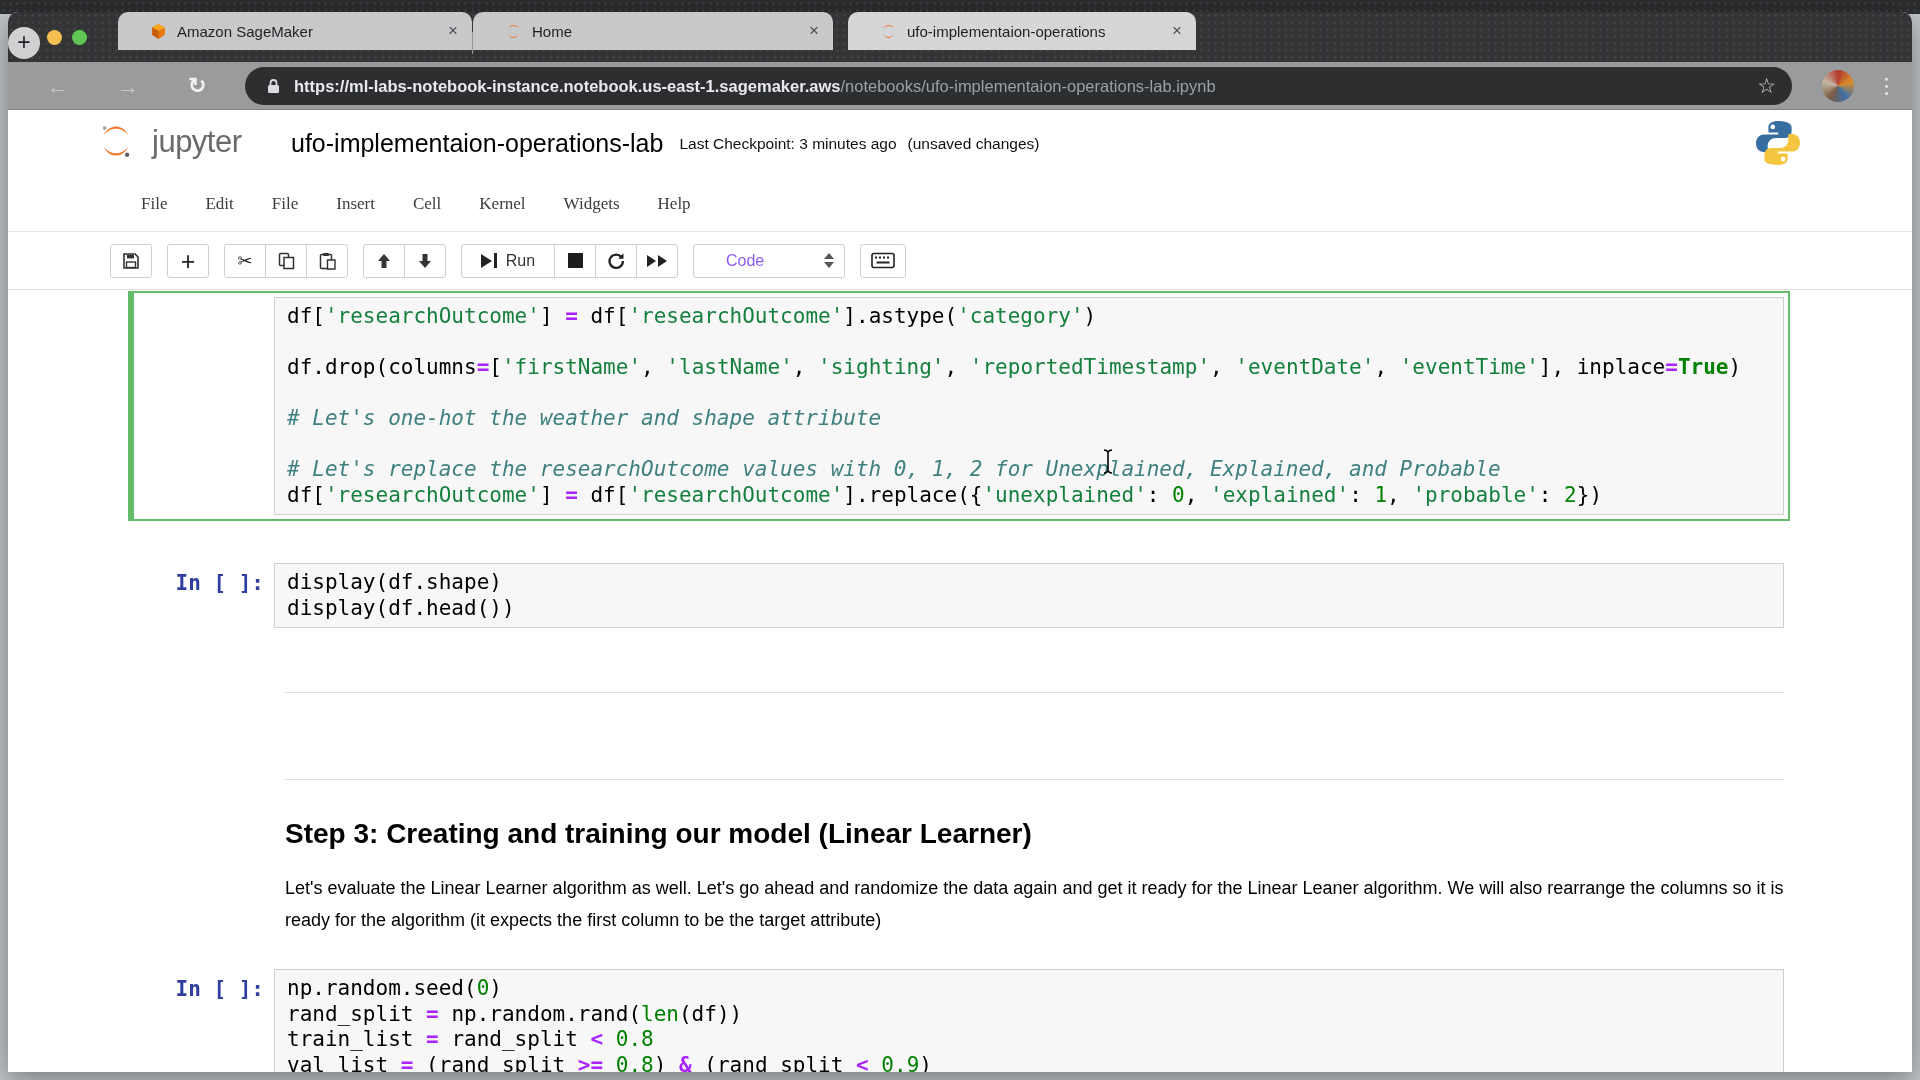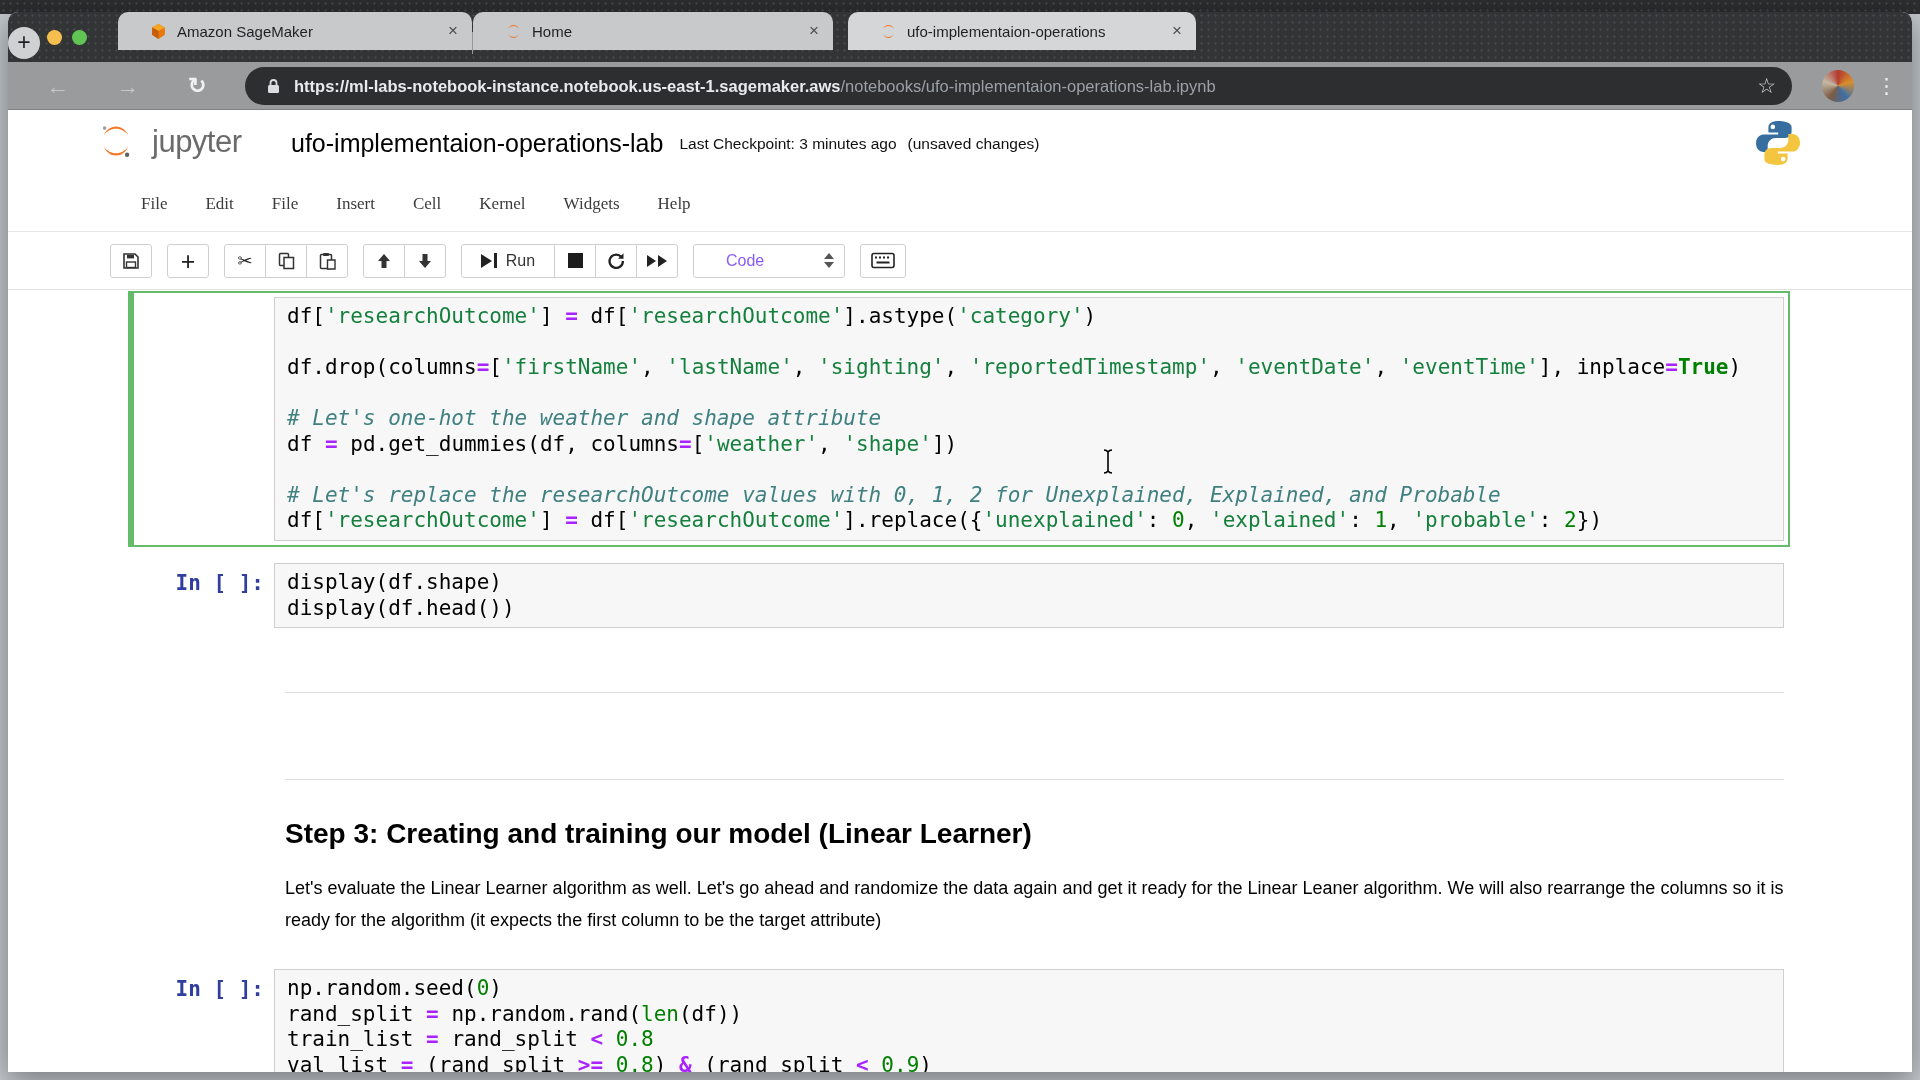--- a/index.html
+++ b/index.html
@@ -316,21 +316,20 @@
     </div>
 
     <div class="cell selected" style="top:181px">
       <div class="prompt"></div>
       <div class="input-area">
           <div class="cm-line"><span class="tk-p">df[</span><span class="tk-s">'researchOutcome'</span><span class="tk-p">] </span><span class="tk-o">=</span><span class="tk-p"> df[</span><span class="tk-s">'researchOutcome'</span><span class="tk-p">].astype(</span><span class="tk-s">'category'</span><span class="tk-p">)</span></div>
           <div class="cm-line">&nbsp;</div>
           <div class="cm-line"><span class="tk-p">df.drop(columns</span><span class="tk-o">=</span><span class="tk-p">[</span><span class="tk-s">'firstName'</span><span class="tk-p">, </span><span class="tk-s">'lastName'</span><span class="tk-p">, </span><span class="tk-s">'sighting'</span><span class="tk-p">, </span><span class="tk-s">'reportedTimestamp'</span><span class="tk-p">, </span><span class="tk-s">'eventDate'</span><span class="tk-p">, </span><span class="tk-s">'eventTime'</span><span class="tk-p">], inplace</span><span class="tk-o">=</span><span class="tk-k">True</span><span class="tk-p">)</span></div>
           <div class="cm-line">&nbsp;</div>
           <div class="cm-line"><span class="tk-c"># Let's one-hot the weather and shape attribute</span></div>
-          <div class="cm-line"><span class="tk-p">df </span><span class="tk-o">=</span><span class="tk-p"> pd.get_dummies(df, columns</span><span class="tk-o">=</span><span class="tk-p">[</span><span class="tk-s">'weather'</span><span class="tk-p">, </span><span class="tk-s">'shape'</span><span class="tk-p">])</span></div>
           <div class="cm-line">&nbsp;</div>
           <div class="cm-line"><span class="tk-c"># Let's replace the researchOutcome values with 0, 1, 2 for Unexplained, Explained, and Probable</span></div>
           <div class="cm-line"><span class="tk-p">df[</span><span class="tk-s">'researchOutcome'</span><span class="tk-p">] </span><span class="tk-o">=</span><span class="tk-p"> df[</span><span class="tk-s">'researchOutcome'</span><span class="tk-p">].replace({</span><span class="tk-s">'unexplained'</span><span class="tk-p">: </span><span class="tk-n">0</span><span class="tk-p">, </span><span class="tk-s">'explained'</span><span class="tk-p">: </span><span class="tk-n">1</span><span class="tk-p">, </span><span class="tk-s">'probable'</span><span class="tk-p">: </span><span class="tk-n">2</span><span class="tk-p">})</span></div>
         </div>
     </div>
 
     <div class="cell" style="top:447px">
       <div class="prompt">In [ ]:</div>
       <div class="input-area">
           <div class="cm-line"><span class="tk-p">display(df.shape)</span></div>

